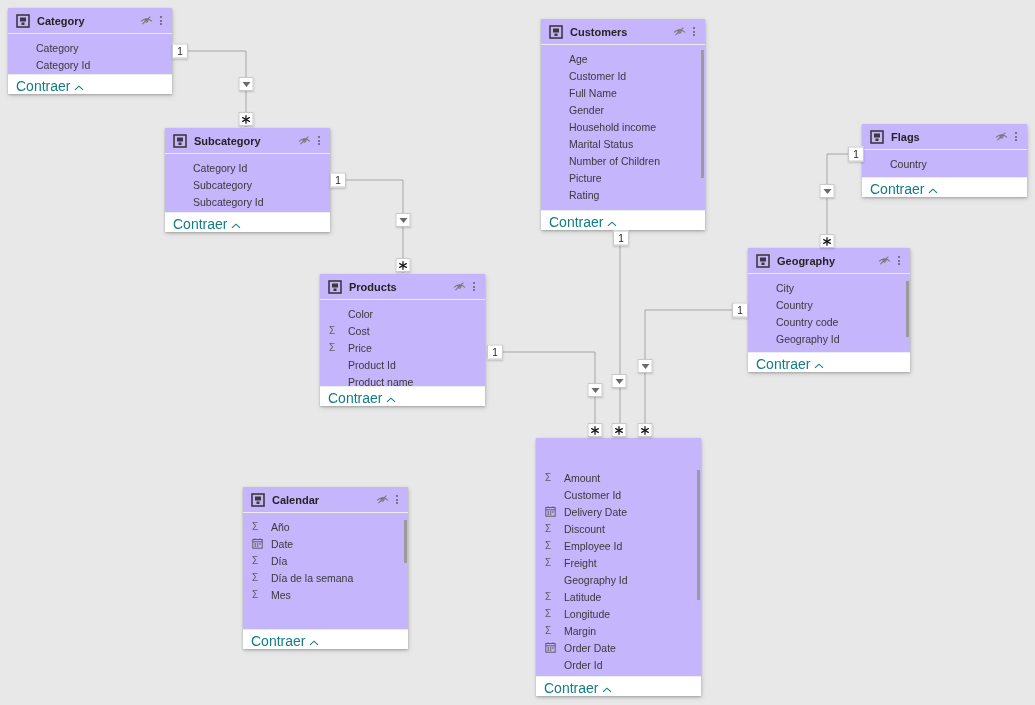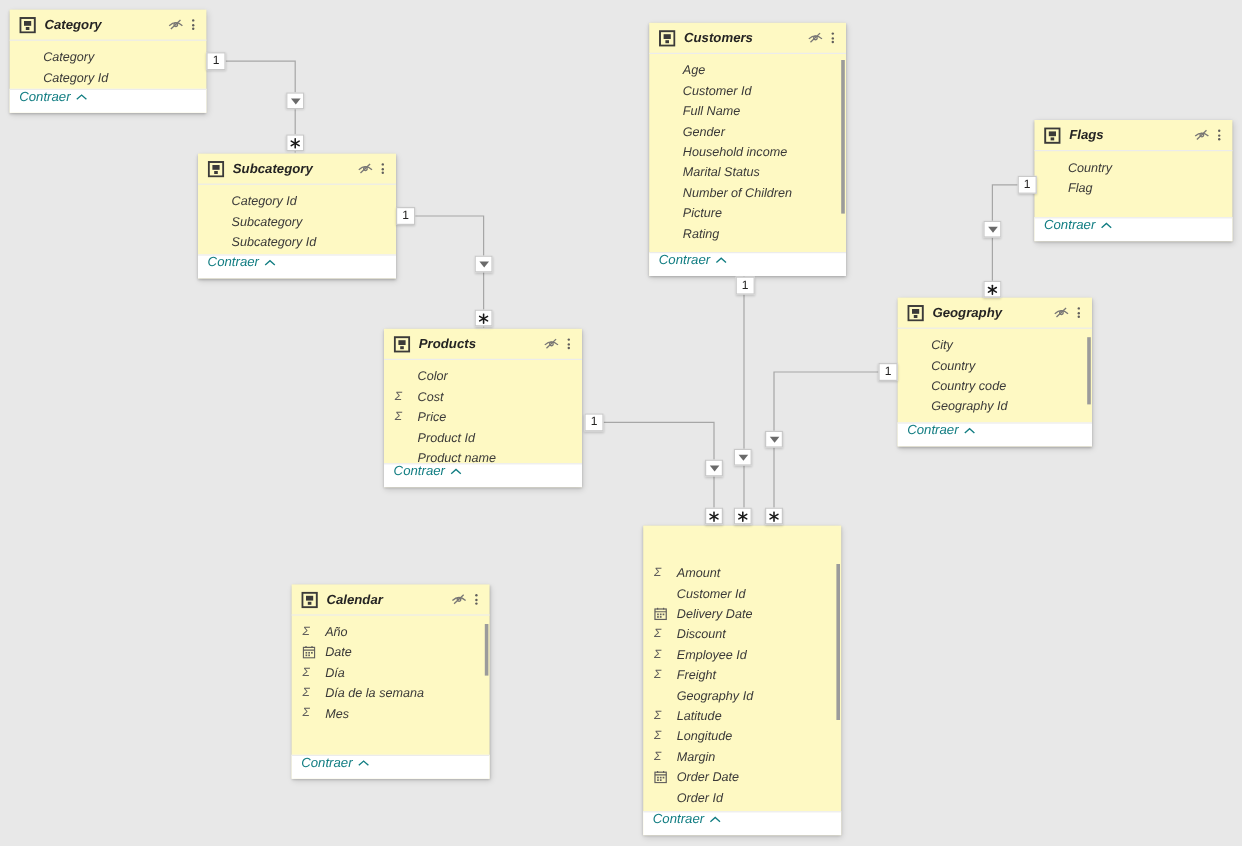--- a/index.html
+++ b/index.html
@@ -1,33 +1,33 @@
 <!DOCTYPE html>
 <html><head>
 <meta charset="utf-8">
 <style>
   html,body{margin:0;padding:0;background:#e8e8e8;font-family:"Liberation Sans",sans-serif;}
   #canvas{position:relative;width:1035px;height:705px;background:#e8e8e8;overflow:hidden;}
   #links{position:absolute;left:0;top:0;z-index:1;}
-  .table-card{position:absolute;background:#fef9c3;z-index:2;
-    box-shadow:0 1px 2px rgba(0,0,0,.22),1px 2px 5px rgba(0,0,0,.13);font-style:italic;}
+  .table-card{position:absolute;background:#c4b5fd;z-index:2;
+    box-shadow:0 1px 2px rgba(0,0,0,.22),1px 2px 5px rgba(0,0,0,.13);}
   .card-header{height:26px;display:flex;align-items:center;padding:0 5px 0 8px;
     border-bottom:1px solid #ececec;box-sizing:border-box;}
   .tbl-icon{width:14px;height:14px;margin-right:7px;flex:none;display:flex;align-items:center;}
   .tbl-title{font-size:11px;font-weight:bold;color:#252423;flex:1;white-space:nowrap;overflow:hidden;}
   .eye-icon{width:18px;display:flex;justify-content:center;align-items:center;cursor:pointer;}
   .kebab-icon{width:12px;display:flex;flex-direction:column;align-items:center;gap:1.5px;cursor:pointer;}
   .kdot{width:2px;height:2px;background:#605e5c;border-radius:50%;}
   .card-fields{position:absolute;top:26px;left:0;right:0;bottom:20px;overflow:hidden;padding-top:5px;}
   .field-row{height:17px;display:flex;align-items:center;padding-left:9px;}
   .f-icon{width:19px;flex:none;color:#605e5c;font-size:10px;display:flex;align-items:center;line-height:1;}
   .f-label{font-size:10.5px;color:#3b3a39;white-space:nowrap;}
   .card-footer{position:absolute;bottom:0;left:0;right:0;height:20px;background:#fff;
-    border-top:1px solid #ececec;display:flex;align-items:flex-start;gap:4px;padding-left:8px;
-    font-size:11px;color:#117d82;cursor:pointer;box-sizing:border-box;}
+    border-top:1px solid #ececec;display:flex;align-items:flex-end;gap:4px;padding-left:8px;
+    font-size:14px;color:#117d82;cursor:pointer;box-sizing:border-box;}
   .scroll-thumb{position:absolute;right:1px;width:3px;background:#9b9b9b;z-index:3;}
   .conn-box{position:absolute;background:#fff;border:1px solid #c9c9c9;z-index:4;
     box-shadow:0 1px 2px rgba(0,0,0,.18);display:flex;align-items:center;justify-content:center;
     transform:translate(-50%,-50%);box-sizing:border-box;}
   .one-box{width:16px;height:15px;font-size:10px;color:#252423;}
   .arrow-box{width:15px;height:14px;}
   .star-box{width:15px;height:14px;}
   .tri{width:0;height:0;border-left:4.5px solid transparent;border-right:4.5px solid transparent;
     border-top:5px solid #6a6a6a;}
 </style>
@@ -442,21 +442,21 @@
         </div>
       </div>
       <div class="card-footer">
         <span>Contraer</span>
         <span><svg width="10" height="6" viewBox="0 0 10 6">
             <polyline points="1,4.8 5,1.2 9,4.8" fill="none" stroke="#117d82" stroke-width="1.1"></polyline>
           </svg></span>
       </div>
       <div class="scroll-thumb" style="top: 33px; height: 56px;"></div>
     </div>
-    <div class="table-card" style="left: 862px; top: 100px; width: 165px; height: 101px;">
+    <div class="table-card" style="left: 862px; top: 124px; width: 165px; height: 73px;">
       <div class="card-header">
         <span class="tbl-icon">
           <svg width="14" height="14" viewBox="0 0 14 14">
             <rect x="1" y="1" width="12" height="12" fill="none" stroke="#3b3a39" stroke-width="1.6"></rect>
             <rect x="4" y="3.5" width="6" height="4" fill="#3b3a39"></rect>
             <rect x="5.5" y="8.5" width="3" height="2.5" fill="#3b3a39"></rect>
           </svg>
         </span>
         <span class="tbl-title">Flags</span>
         <span class="eye-icon">

